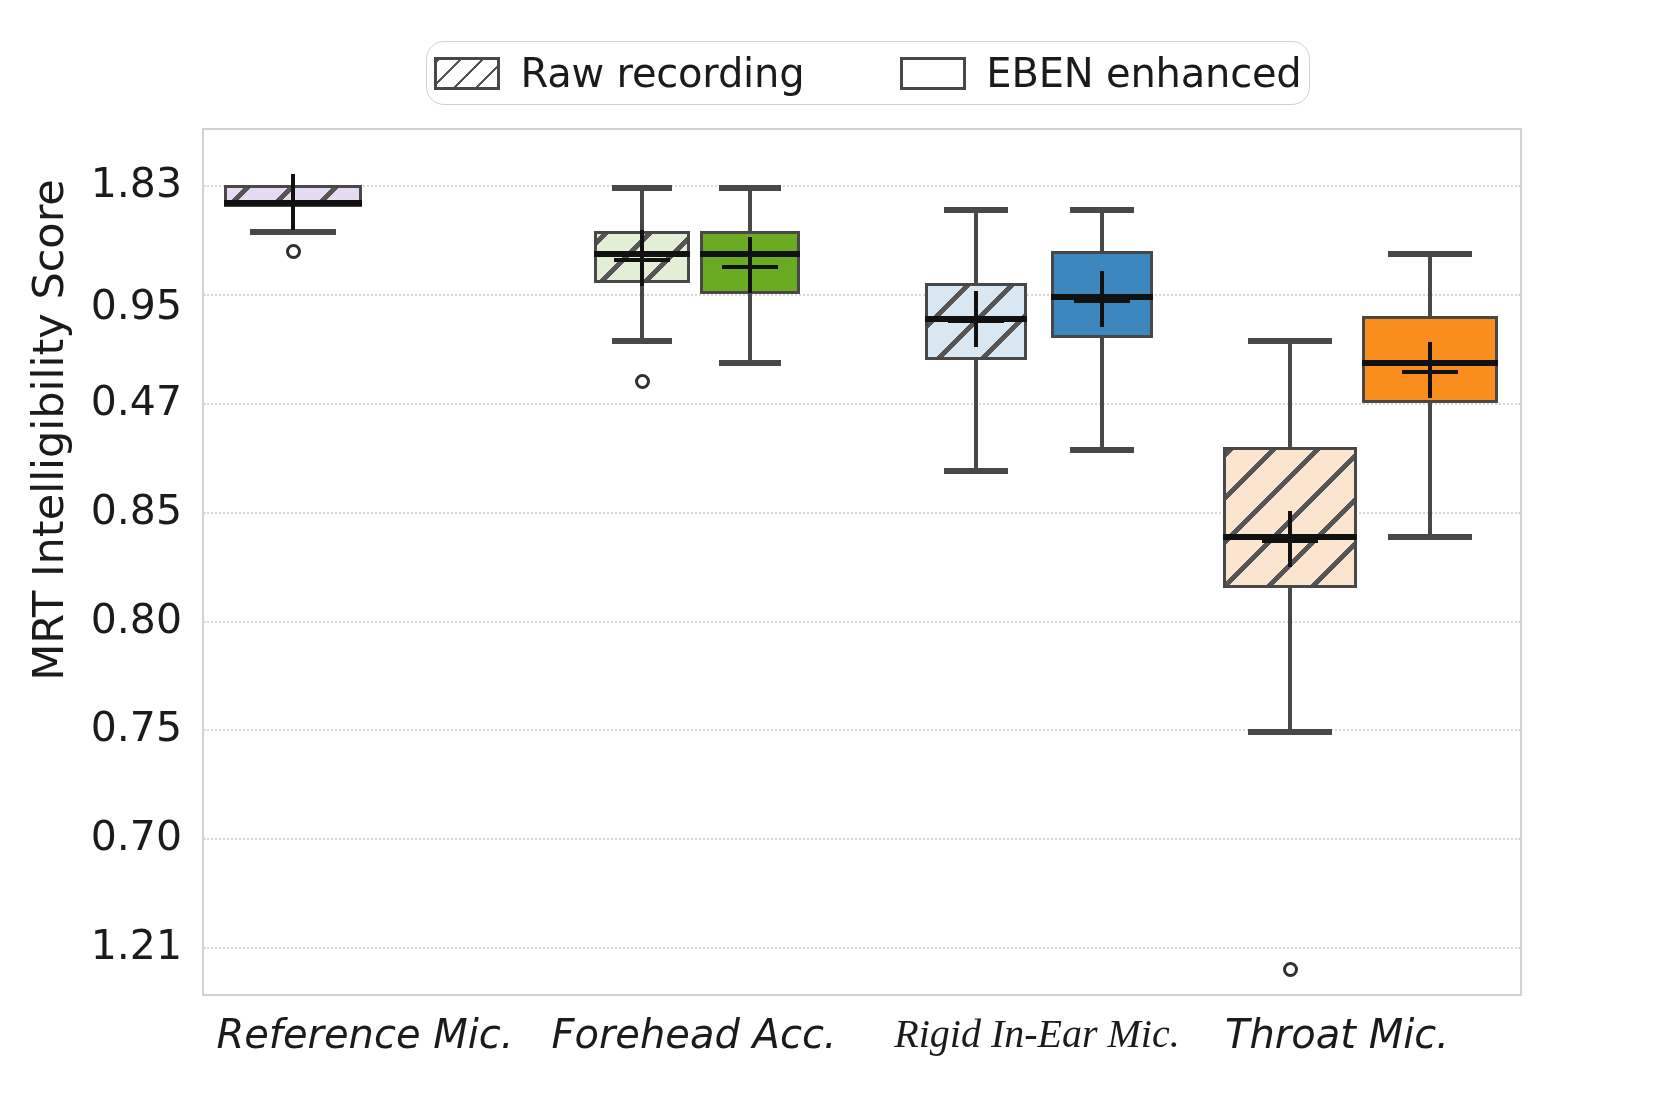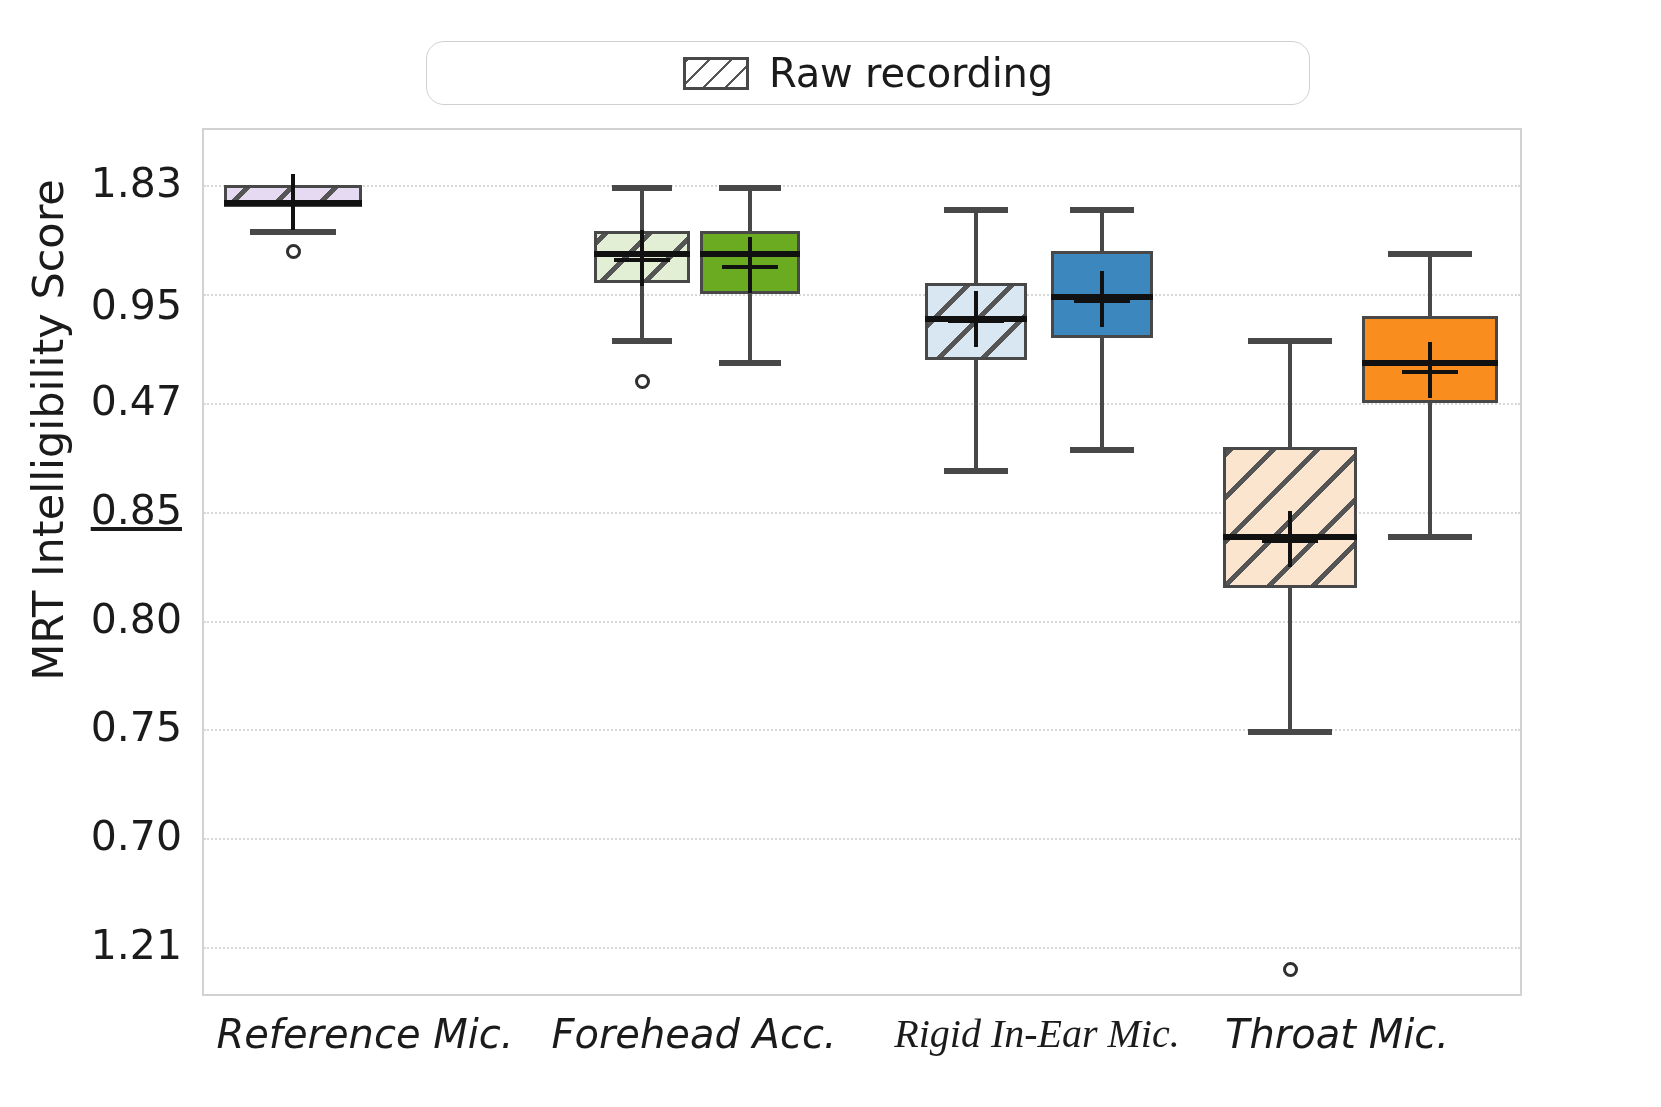--- a/index.html
+++ b/index.html
@@ -183,29 +183,33 @@
 </head>
 <body>
 
 <div id="page">
 
   <div id="legend">
     <div class="legend-entry">
       <span class="legend-swatch hatched"></span>
       <span class="legend-label">Raw recording</span>
     </div>
+    <div class="legend-entry">
+      <span class="legend-swatch"></span>
+      <span class="legend-label">EBEN enhanced</span>
+    </div>
   </div>
 
   <div id="ylabel">MRT Intelligibility Score</div>
 
   <div id="ytick-layer">
       <div class="ytick" style="left: 10px; top: 163.488px;">1.83</div>
       <div class="ytick" style="left: 10px; top: 272.288px; margin-top: 13px;">0.95</div>
       <div class="ytick" style="left: 10px; top: 381.088px;">0.47</div>
-      <div class="ytick" style="left: 10px; top: 489.888px; text-decoration: underline;">0.85</div>
+      <div class="ytick" style="left: 10px; top: 489.888px;">0.85</div>
       <div class="ytick" style="left: 10px; top: 598.688px;">0.80</div>
       <div class="ytick" style="left: 10px; top: 707.488px;">0.75</div>
       <div class="ytick" style="left: 10px; top: 816.288px;">0.70</div>
       <div class="ytick" style="left: 10px; top: 925.088px;">1.21</div>
     </div>
 
   <div id="xtick-layer">
       <div class="xtick" style="left: 165px; width: 400px;">Reference Mic.</div>
       <div class="xtick" style="left: 494px; width: 400px;">Forehead Acc.</div>
       <div class="xtick" style="left: 837px; width: 400px; font-family: Liberation Serif, serif;">Rigid In-Ear Mic.</div>

